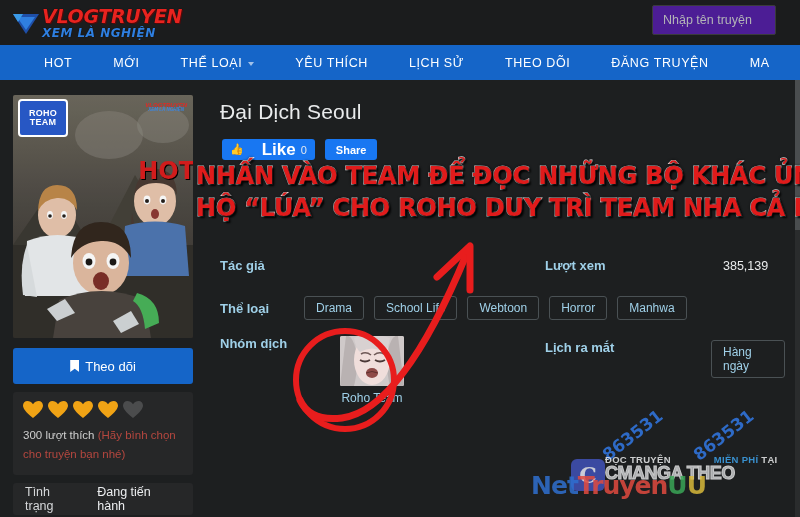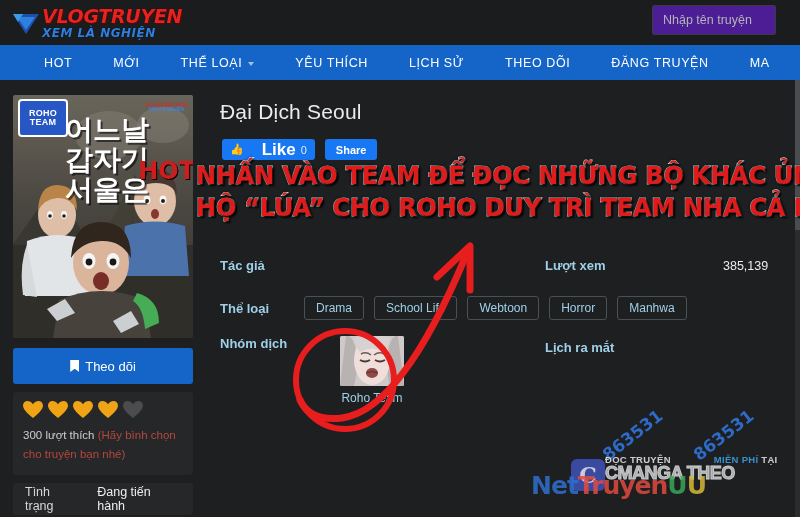--- a/index.html
+++ b/index.html
@@ -314,25 +314,20 @@
         <div class="badge-roho">
           <span>ROHO</span>
           <span>TEAM</span>
         </div>
 
         <div class="cover-wm">
           <span class="a">VLOGTRUYEN</span>
           <span class="b">XEM LÀ NGHIỆN</span>
         </div>
 
-        <div class="cover-kr">
-          <div>어느날</div>
-          <div>갑자기</div>
-          <div>서울은</div>
-        </div>
 
         <div class="cover-hot">HOT</div>
       </div>
 
       <button class="btn-follow">
         <span class="bookmark-ico"></span>
         <span>Theo dõi</span>
       </button>
 
       <div class="likes-box">
@@ -429,20 +424,21 @@
                 <ellipse cx="32" cy="37" rx="6" ry="5" fill="#8e4a47"></ellipse>
                 <path d="M26 37 q6 -3 12 0" stroke="#5e2f2d" stroke-width="1" fill="none"></path>
               </svg>
             </span>
             <span class="team-name">Roho Team</span>
           </span>
         </div>
 
         <div class="r3b">
           <span class="m-label">Lịch ra mắt</span>
+          <span class="pill">Hàng ngày</span>
         </div>
       </div>
     </div>
 
     <div class="wm-num n1">863531</div>
     <div class="wm-num n2">863531</div>
 
     <div class="wm-br">
       <div class="wm-cicon">
           <span>C</span>

